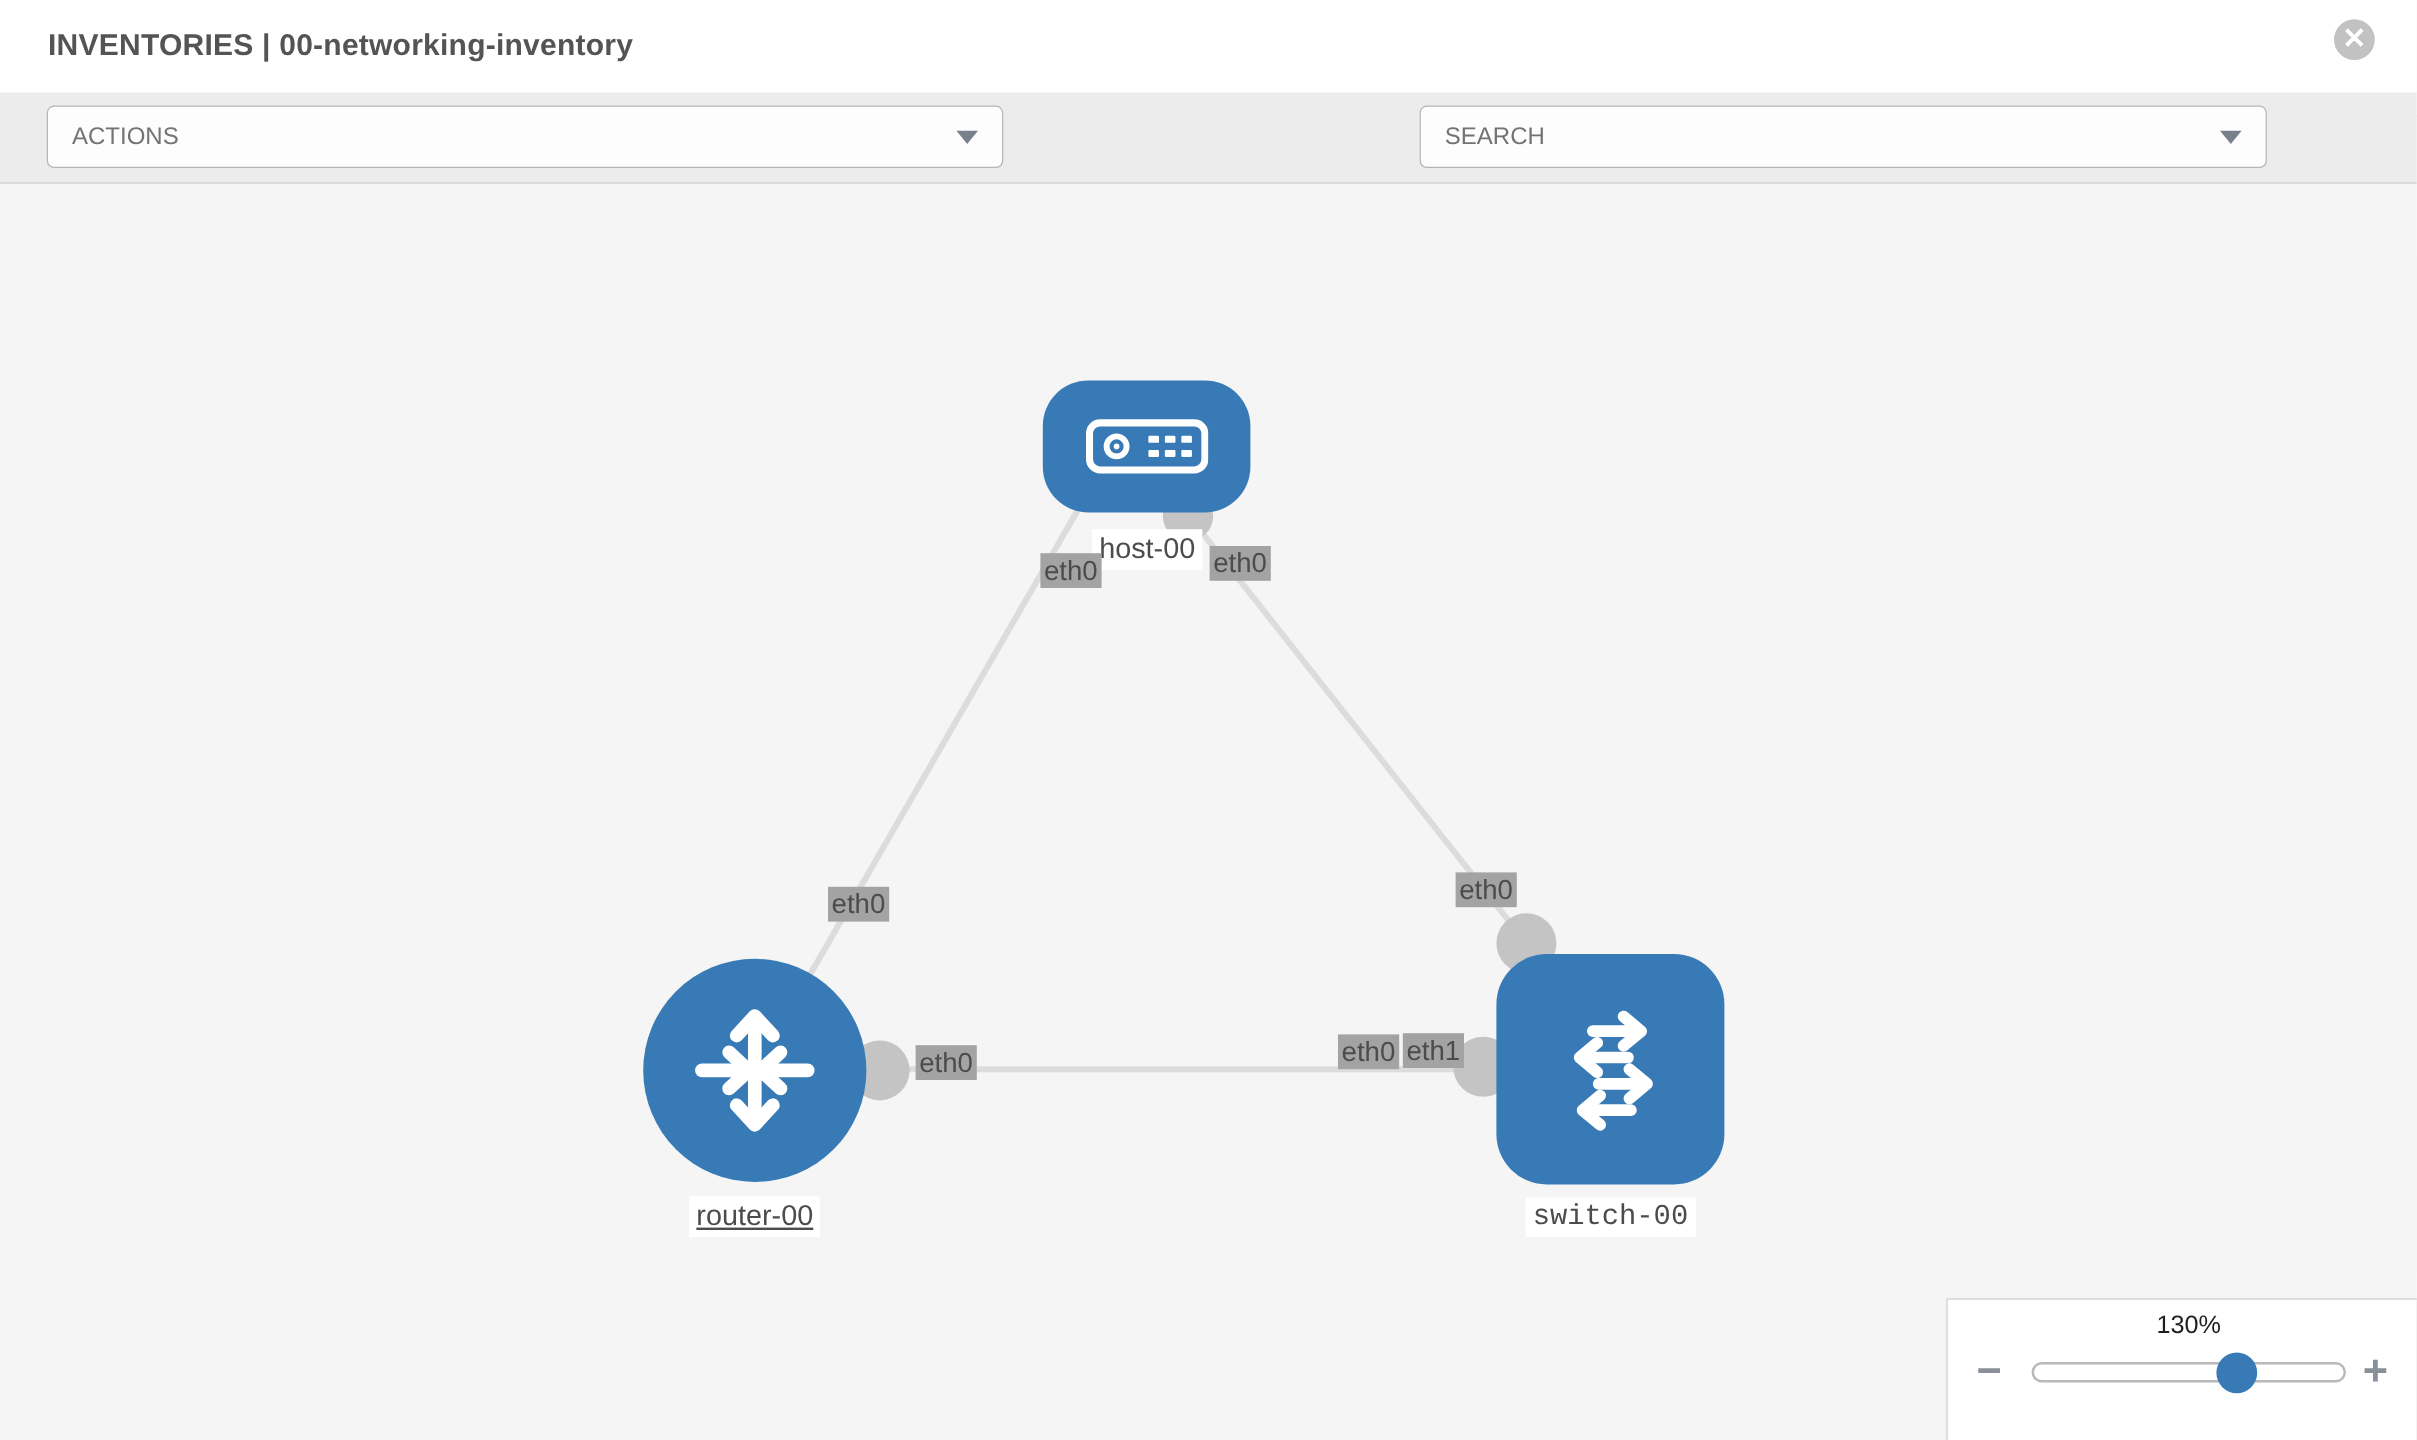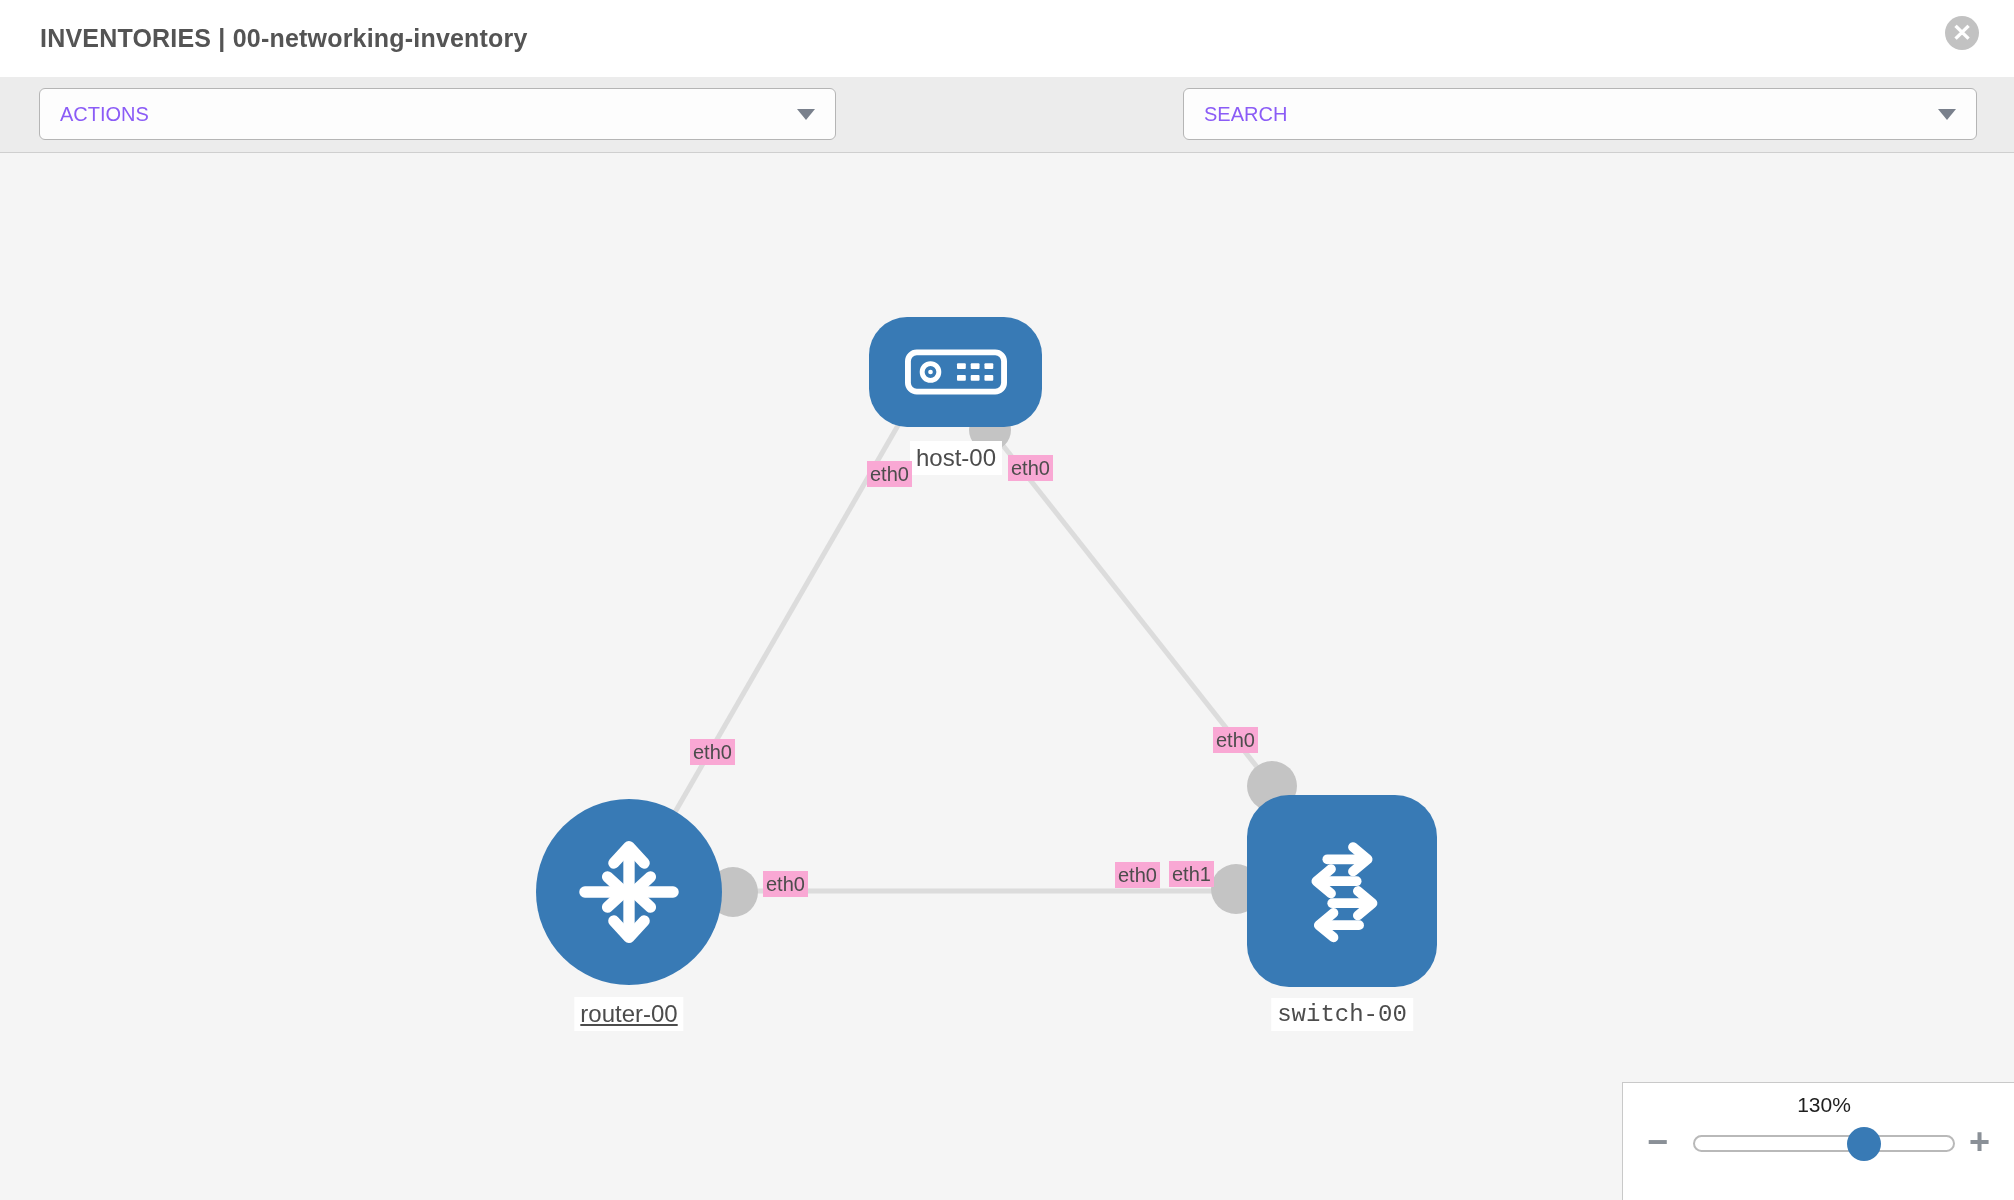--- a/index.html
+++ b/index.html
@@ -12,42 +12,42 @@
   .title { position:absolute; left:40px; top:0; height:76px; display:flex; align-items:center;
            font-size:25px; font-weight:700; color:#545454; letter-spacing:.2px; }
   .close-btn { position:absolute; left:1945px; top:16px; width:34px; height:34px; border-radius:50%;
                background:#c2c2c2; color:#fff; display:flex; align-items:center; justify-content:center;
                font-size:24px; font-weight:700; cursor:pointer; line-height:1; }
 
   
   .toolbar { position:absolute; left:0; top:77px; width:2014px; height:76px; background:#ececec; border-bottom:1px solid #cfcfcf; }
   .select-box { position:absolute; top:11px; height:52px; background:#fdfdfd; border:1px solid #b5b5b5;
                 border-radius:6px; display:flex; align-items:center; padding:0 20px;
-                color:#8b5cf6; font-size:20px; cursor:pointer; }
+                color:#737373; font-size:20px; cursor:pointer; }
   .select-actions { left:39px;  width:797px; }
-  .select-search  { left:1183px; width:794px; }
+  .select-search  { left:1183px; width:706px; }
   .chevron { margin-left:auto; width:0; height:0; border-left:9px solid transparent;
              border-right:9px solid transparent; border-top:11px solid #79808c; }
   .tool-icon { position:absolute; top:98px; width:32px; height:32px; cursor:pointer; }
   .tool-icon svg { width:32px; height:32px; fill:#7d838d; }
   .icon-wrench { left:1052px; }
   .icon-key { left:1118px; }
 
   
   .canvas { position:absolute; left:0; top:154px; width:2014px; height:1046px; background:#f5f5f5;margin-left:39px; }
   .links-layer { position:absolute; left:0; top:0; width:2014px; height:1046px; }
 
   .node { position:absolute; background:#387ab5; display:flex; align-items:center; justify-content:center; cursor:pointer; }
   .node-host   { left:830px;  top:163px; width:173px; height:110px; border-radius:38px; }
   .node-router { left:497px;  top:645px; width:186px; height:186px; border-radius:50%; }
   .node-switch { left:1208px; top:641px; width:190px; height:192px; border-radius:42px; }
 
   .node-label { position:absolute; background:#fff; color:#4c4c4c; font-size:24px; padding:3px 6px;
                 transform:translateX(-50%); white-space:nowrap; }
-  .if-label { position:absolute; background:#f9a8d4; color:#4c4c4c; font-size:20px; padding:2px 3px;
+  .if-label { position:absolute; background:#a3a3a3; color:#4c4c4c; font-size:23px; padding:2px 3px;
               white-space:nowrap; line-height:1.1; }
 
   
   .zoom-panel { position:absolute; left:1622px; top:1082px; width:393px; height:119px; background:#fff;
                 border:1px solid #c9c9c9; }
   .zoom-value { position:absolute; left:70px; top:10px; width:262px; text-align:center; color:#1f1f1f; font-size:21px; }
   .zoom-minus, .zoom-plus { position:absolute; top:41px; font-size:36px; font-weight:700; color:#8a9097;
                             line-height:36px; cursor:pointer; }
   .zoom-minus { left:24px; }
   .zoom-plus  { left:346px; }

